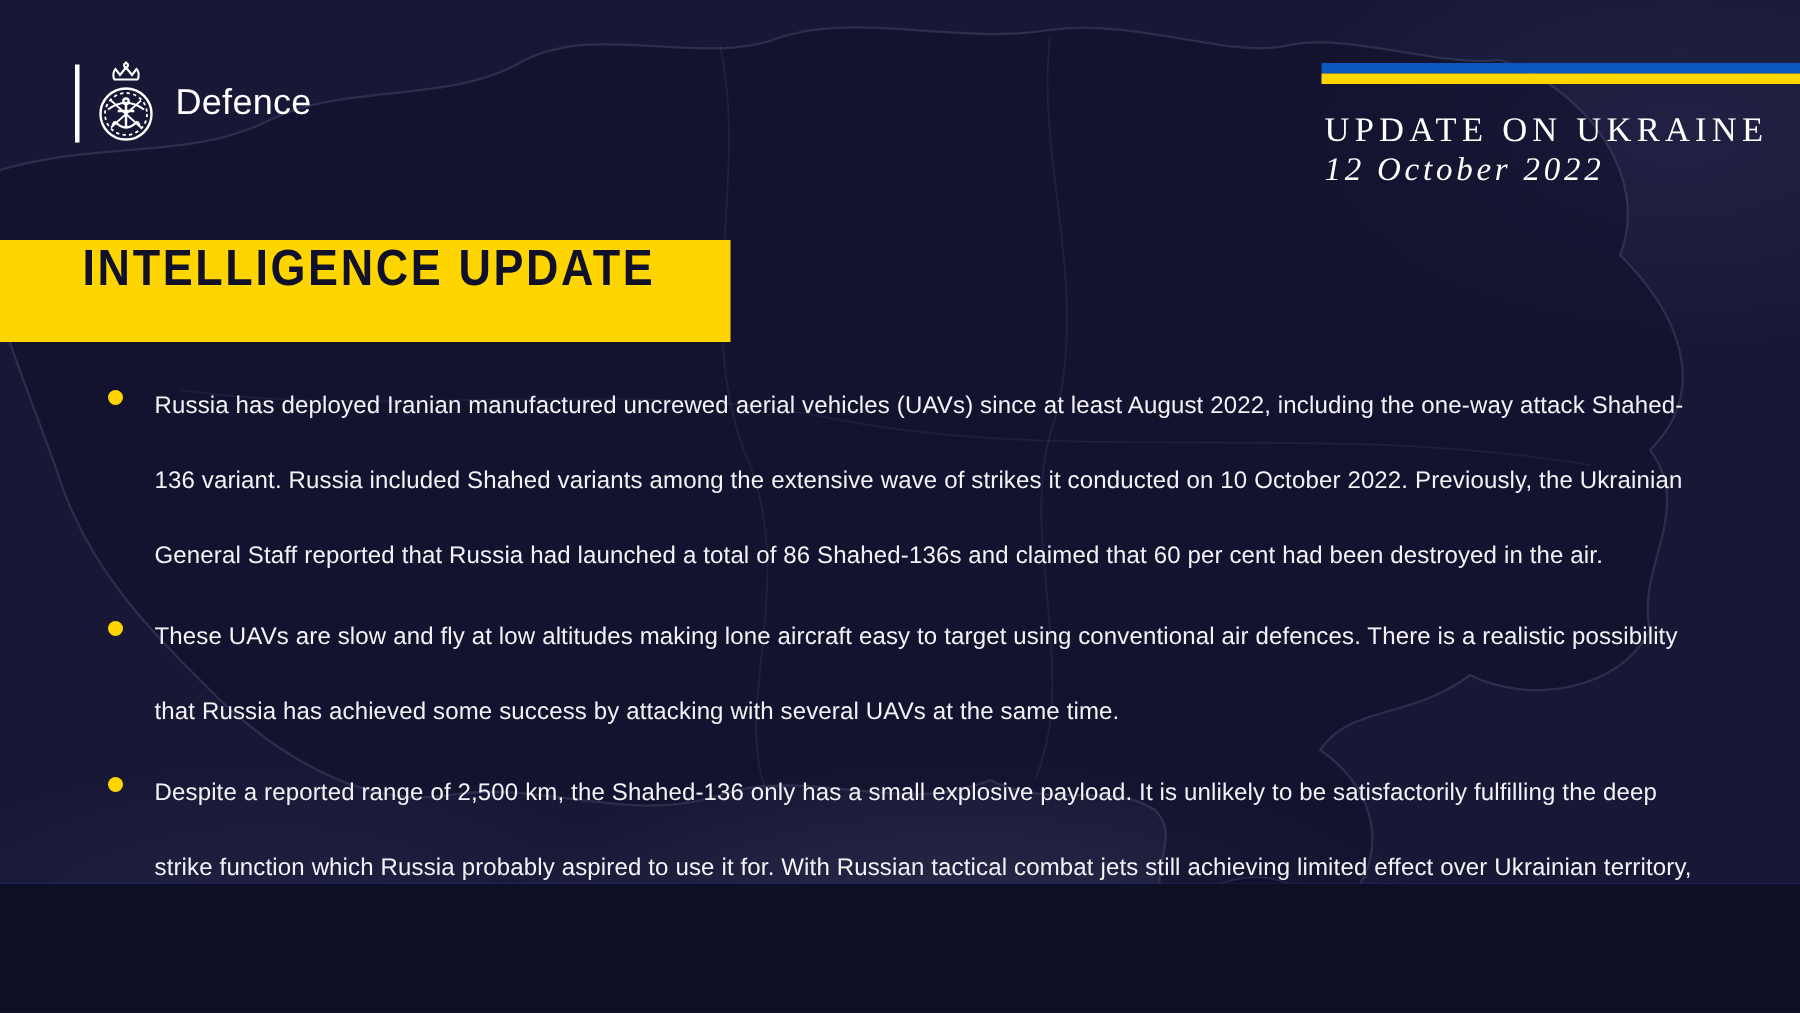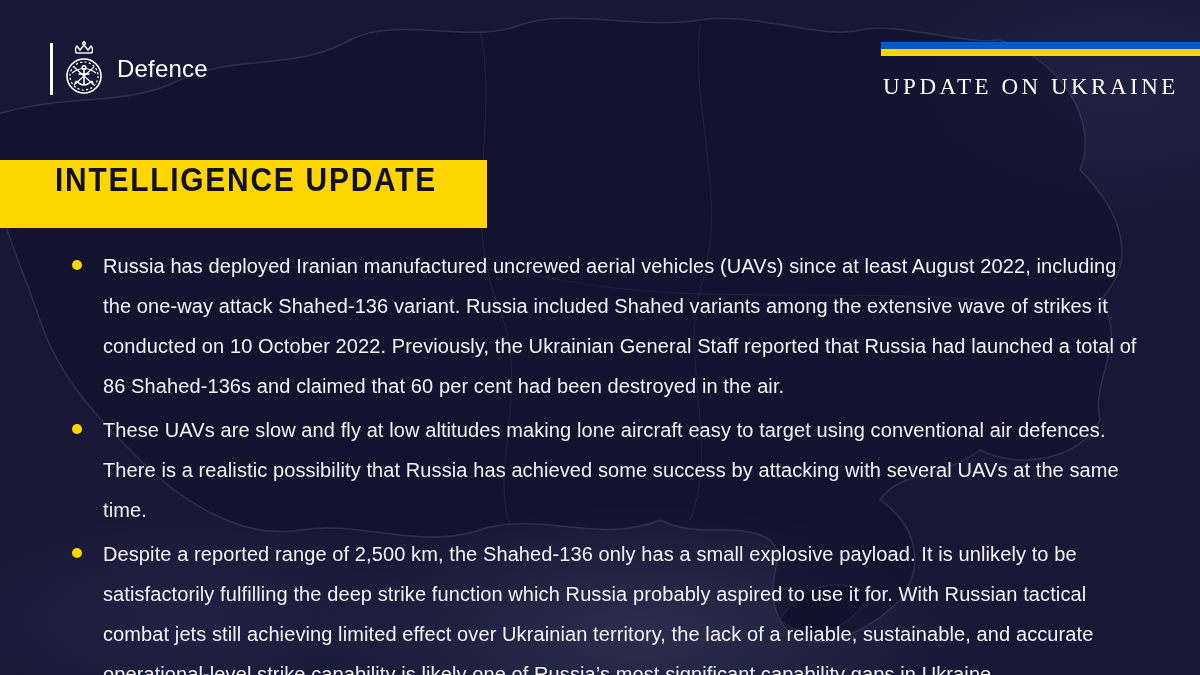--- a/index.html
+++ b/index.html
@@ -5,21 +5,21 @@
   * { margin: 0; padding: 0; box-sizing: border-box; }
   html,body { width:1200px; height:675px; }
   body {
     font-family: "Liberation Sans", sans-serif;
     background: #0e0e24;
     overflow: hidden;
   }
   .canvas {
     position: relative;
     width: 1200px;
-    height: 675px;
+    height: 589px;
     background: #1d4ed8;
     overflow: hidden;
   }
   .map-bg {
     position: absolute;
     inset: 0;
     pointer-events: none;
   }
 
   
@@ -107,22 +107,22 @@
   .bullets {
     position: absolute;
     left: 72px;
     top: 246px;
     width: 1072px;
   }
   .bullet-item {
     position: relative;
     padding-left: 31px;
     color: #f2f2f7;
-    font-size: 20px;
-    line-height: 40px;
+    font-size: 16px;
+    line-height: 50px;
     margin-bottom: 4px;
     letter-spacing: 0.1px;
   }
   .bullet-dot {
     position: absolute;
     left: 0;
     top: 14px;
     width: 10px;
     height: 10px;
     border-radius: 50%;
@@ -195,20 +195,21 @@
     <div class="logo-text">
       <div>Defence</div>
     </div>
   </div>
 
   <div class="flag-strip">
     <div class="flag-blue"></div>
     <div class="flag-yellow"></div>
   </div>
   <div class="update-label">UPDATE ON UKRAINE</div>
+  <div class="update-date">12 October 2022</div>
 
   <div class="banner">
     <div class="banner-title">INTELLIGENCE UPDATE</div>
   </div>
 
   <div class="bullets">
     <div class="bullet-item">
       <span class="bullet-dot"></span>
       <span>Russia has deployed Iranian manufactured uncrewed aerial vehicles (UAVs) since at least August 2022, including the one-way attack Shahed-136 variant. Russia included Shahed variants among the extensive wave of strikes it conducted on 10 October 2022. Previously, the Ukrainian General Staff reported that Russia had launched a total of 86 Shahed-136s and claimed that 60 per cent had been destroyed in the air.</span>
     </div>

